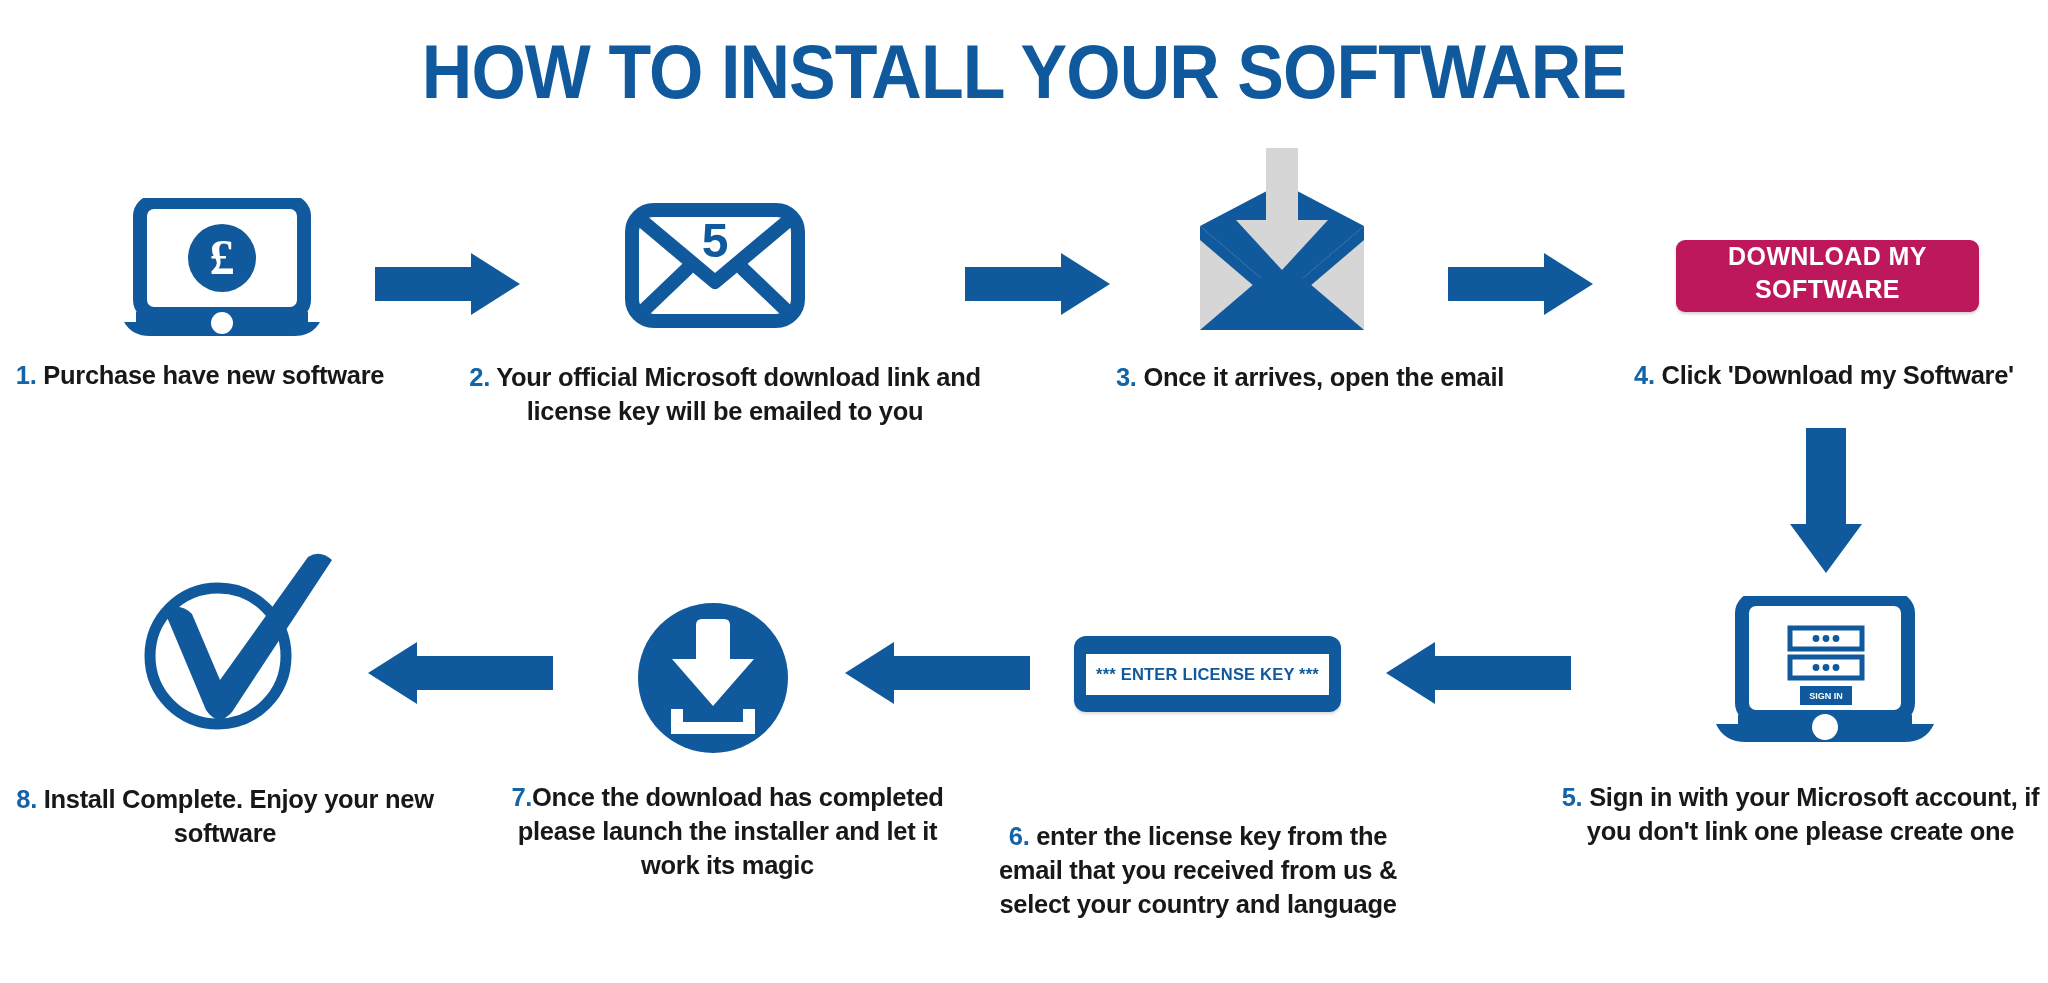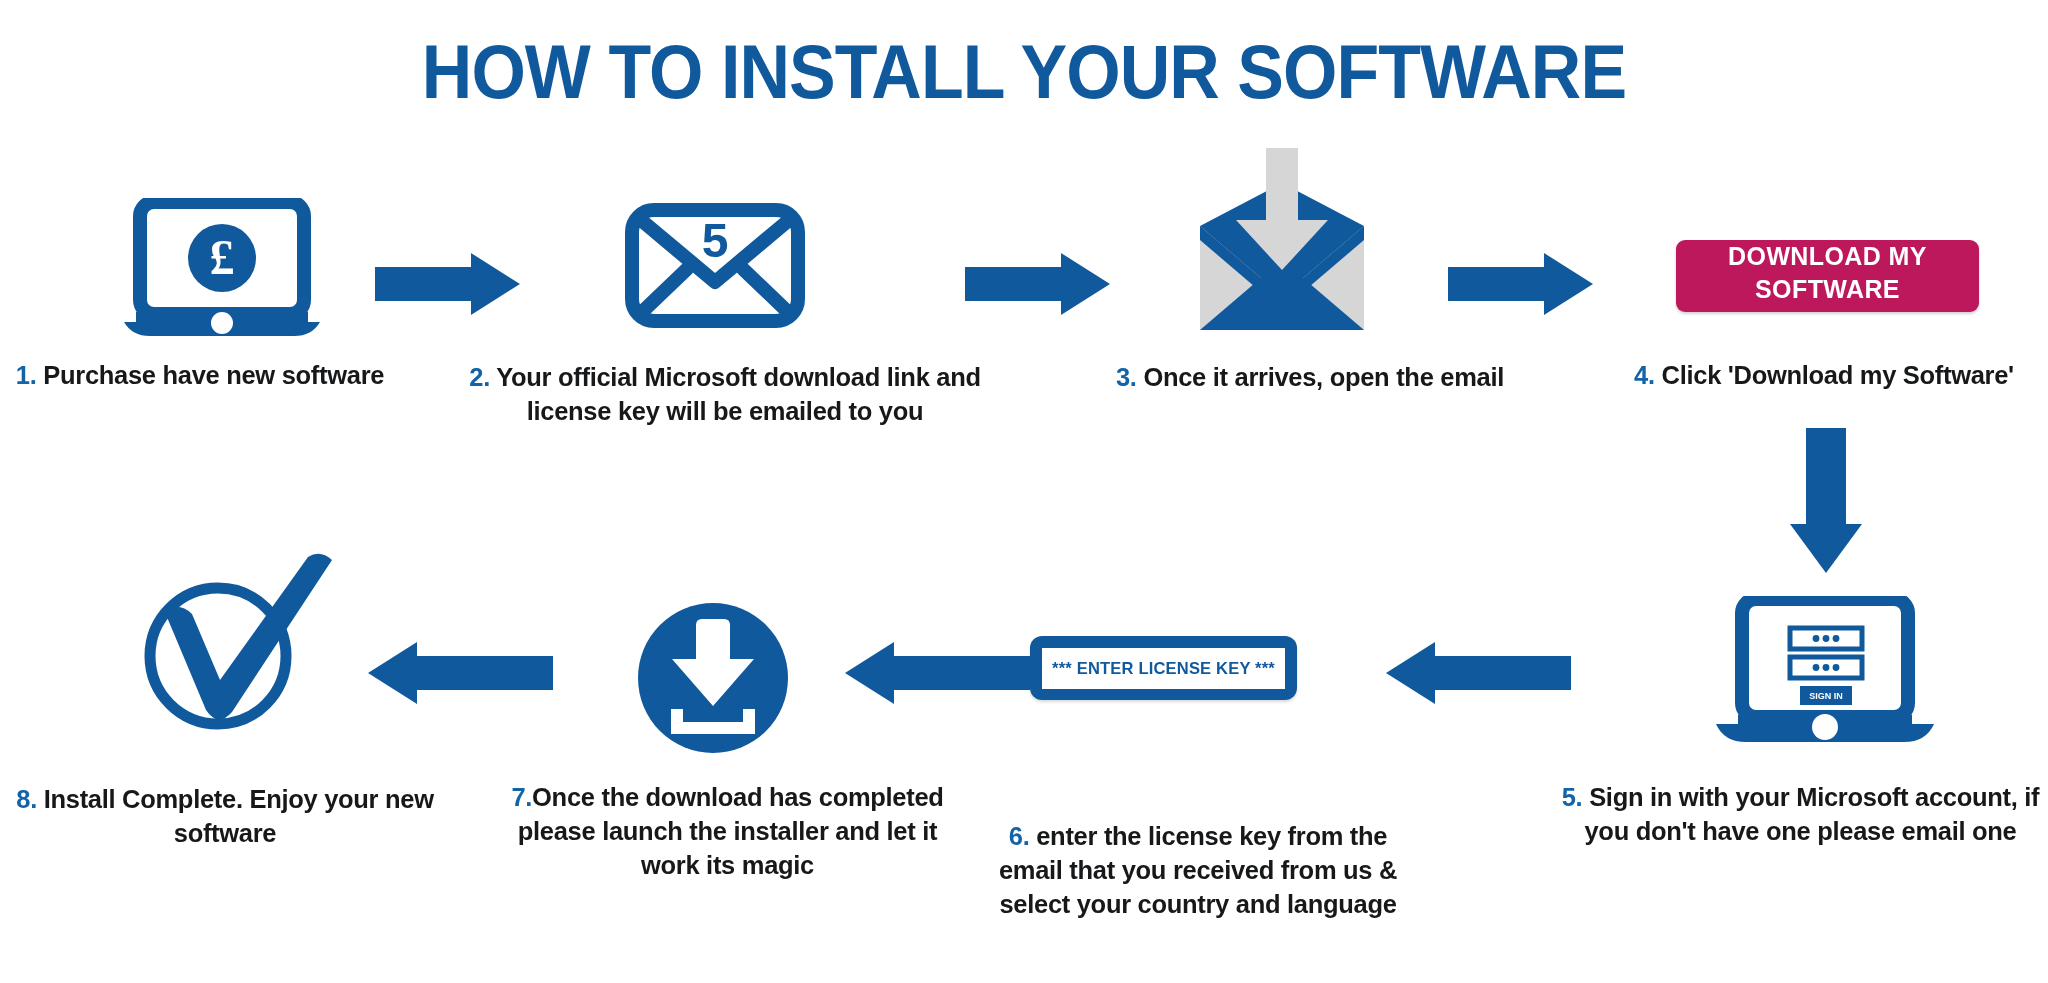--- a/index.html
+++ b/index.html
@@ -217,21 +217,21 @@
     </svg>
   </div>
 
   <div class="arrow-left" style="left:1386px; top:642px;">
     <svg width="185" height="62" viewBox="0 0 185 62">
       <path d="M167 14 L185 14 L185 48 L167 48 Z" fill="#10599c"></path>
       <path d="M171 14 L49 14 L49 0 L0 31 L49 62 L49 48 L171 48 Z" fill="#10599c"></path>
     </svg>
   </div>
 
-  <div class="lic-box" style="left:1030px; top:636px; width:267px; height:64px;align-items:center;">
+  <div class="lic-box" style="left:1074px; top:636px; width:267px; height:76px;align-items:center;">
     <div class="lic-field">
       <span>*** ENTER LICENSE KEY ***</span>
     </div>
   </div>
 
   <div class="arrow-left" style="left:845px; top:642px;">
     <svg width="185" height="62" viewBox="0 0 185 62">
       <path d="M167 14 L185 14 L185 48 L167 48 Z" fill="#10599c"></path>
       <path d="M171 14 L49 14 L49 0 L0 31 L49 62 L49 48 L171 48 Z" fill="#10599c"></path>
     </svg>
@@ -265,16 +265,16 @@
 
   <div class="caption" style="left:495px; top:780px; width:465px;">
     <span class="num">7.</span><span>Once the download has completed please launch the installer and let it work its magic</span>
   </div>
 
   <div class="caption" style="left:988px; top:780px; width:420px;margin-top:39px;">
     <span class="num">6.</span><span> enter the license key from the email that you received from us &amp; select your country and language</span>
   </div>
 
   <div class="caption" style="left:1553px; top:780px; width:495px;">
-    <span class="num">5.</span><span> Sign in with your Microsoft account, if you don't have one please email one</span>
+    <span class="num">5.</span><span> Sign in with your Microsoft account, if you don't link one please create one</span>
   </div>
 
 </div>
 
 </body></html>

